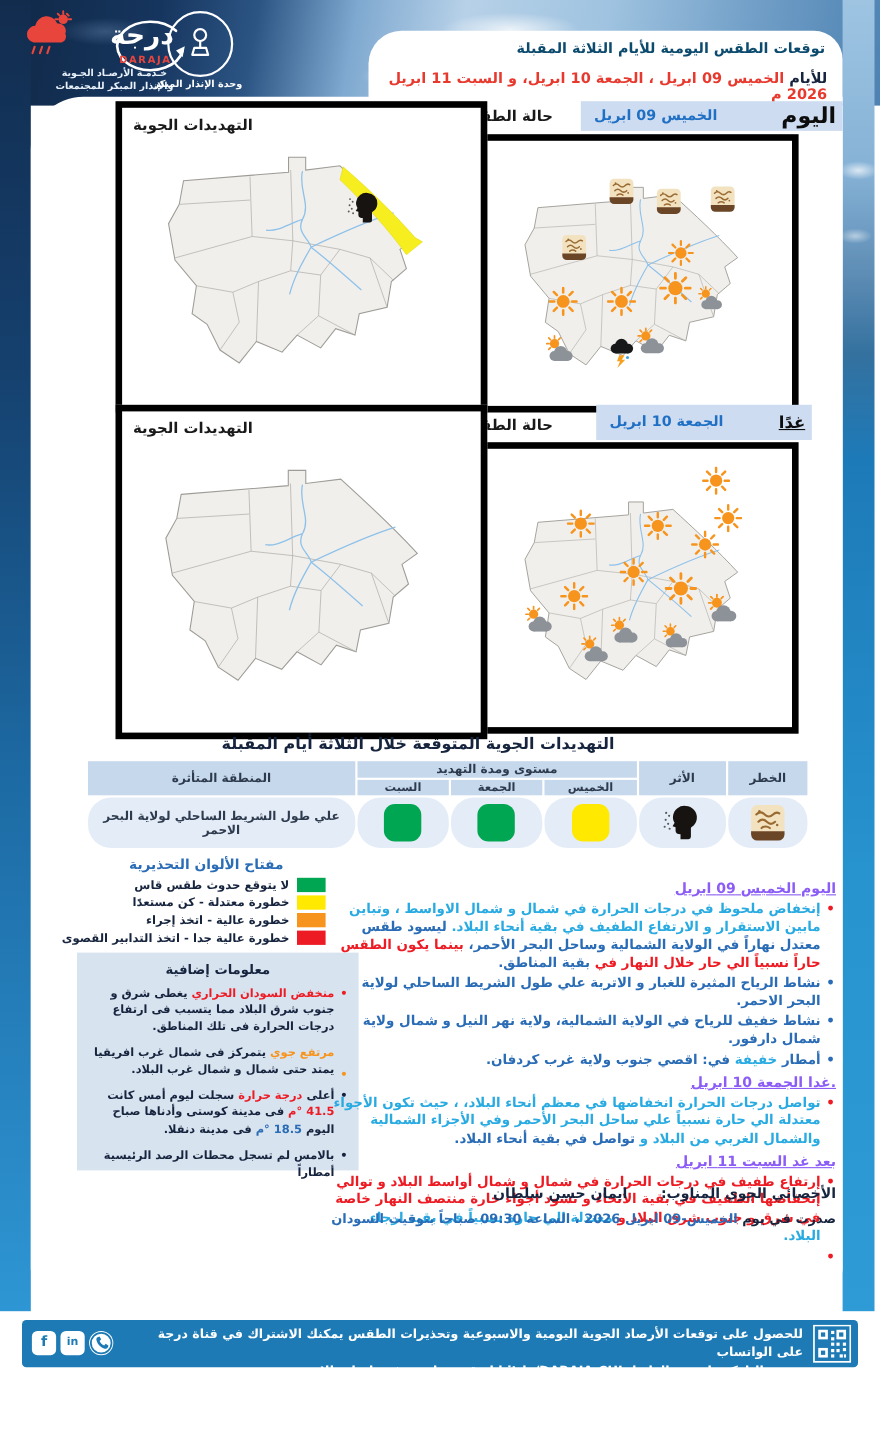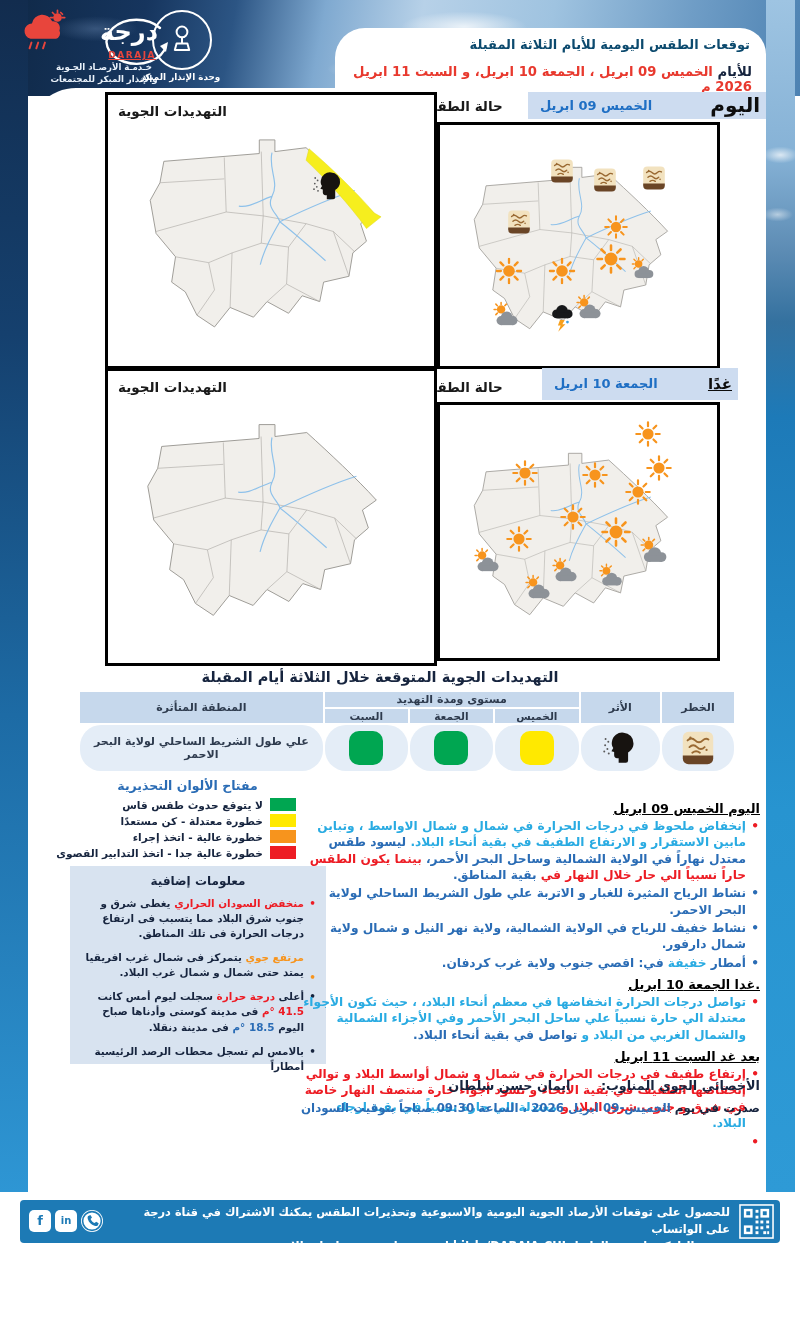--- a/index.html
+++ b/index.html
@@ -21,21 +21,21 @@
     background:
       radial-gradient(26px 12px at 50% 13%, rgba(255,255,255,.7), transparent 70%),
       radial-gradient(22px 10px at 40% 18%, rgba(255,255,255,.5), transparent 70%),
       linear-gradient(180deg,#9ec4e2 0%,#86b2d6 13%,#5d8cb4 21%,#34719f 27%,#1d7ab8 35%,#2794d0 68%,#2e9ad6 100%);}
   .panel{left:28px;top:88px;width:738px;height:1104px;background:#fff;border-radius:48px 0 40px 40px;}
   .title-box{left:335px;top:28px;width:431px;height:66px;background:#fff;border-radius:30px 26px 0 0;}
 
   
   .daraja-logo{left:16px;top:4px;width:150px;height:86px;color:#fff;direction:rtl;}
   .dl-name{position:absolute;right:8px;top:14px;font-size:24px;font-weight:bold;}
-  .dl-en{position:absolute;right:10px;top:46px;font-size:9px;font-weight:bold;color:#e8453c;letter-spacing:1.5px;direction:ltr;text-decoration:underline;}
+  .dl-en{position:absolute;right:10px;top:46px;font-size:9px;font-weight:bold;color:#e8453c;letter-spacing:1.5px;direction:ltr;}
   .dl-tag{position:absolute;right:2px;top:58px;width:120px;font-size:8.6px;font-weight:bold;line-height:1.35;text-align:center;color:#eaf2fb;}
   .dl-cloud{position:absolute;left:2px;top:4px;}
   .dl-arc{position:absolute;right:-6px;top:6px;}
   .unit-logo{left:152px;top:10px;width:56px;height:56px;border:2.5px solid #fff;border-radius:50%;display:flex;align-items:center;justify-content:center;}
   .unit-label{left:134px;top:72px;width:92px;text-align:center;color:#fff;font-size:8.8px;font-weight:bold;}
   .main-title{left:350px;top:37px;width:400px;text-align:right;direction:rtl;font-size:13px;font-weight:bold;color:#0c4a6e;}
   .subtitle{left:340px;top:64px;width:412px;text-align:right;direction:rtl;font-size:13.2px;font-weight:bold;}
   .subtitle .pfx{color:#16243e;} .subtitle .dates{color:#e8392e;}
 
   
@@ -44,21 +44,21 @@
   .band-2{left:542px;top:368px;width:196px;height:32px;}
   .day-label{position:absolute;right:6px;top:0;font-weight:bold;color:#0d0d0d;}
   .band-1 .day-label{font-size:20px;line-height:27px;}
   .band-2 .day-label{font-size:15px;line-height:32px;text-decoration:underline;}
   .date-badge{position:absolute;left:12px;top:0;color:#1f6fc4;font-weight:bold;}
   .band-1 .date-badge{font-size:13px;line-height:27px;}
   .band-2 .date-badge{font-size:13px;line-height:32px;}
   .box-label{direction:rtl;font-size:13.5px;font-weight:bold;color:#1a1a1a;text-align:center;}
 
   
-  .map-box{border:3px solid #000000;background:#fff;}
+  .map-box{border:6px solid #000000;background:#fff;}
   .mb-w1{left:437px;top:122px;width:277px;height:241px;}
   .mb-t1{left:105px;top:92px;width:326px;height:271px;}
   .mb-w2{left:437px;top:402px;width:277px;height:253px;}
   .mb-t2{left:105px;top:368px;width:326px;height:292px;}
   .inner-label{position:absolute;left:10px;top:8px;direction:rtl;font-size:13.5px;font-weight:bold;color:#1a1a1a;}
   .map-canvas{position:absolute;left:4px;top:4px;right:4px;bottom:4px;}
   .map-canvas > svg.basemap{width:100%;height:100%;}
   .land{fill:#f1efeb;stroke:#9e9c97;stroke-width:1;}
   .state{fill:none;stroke:#b2b0ab;stroke-width:.7;}
   .river{fill:none;stroke:#8ec1ea;stroke-width:1.2;}
@@ -86,21 +86,21 @@
   .key-sw{width:26px;height:13px;flex:0 0 26px;margin-left:7px;}
   .key-label{font-size:10.6px;font-weight:bold;color:#16243e;white-space:nowrap;}
 
   .info-box{left:70px;top:866px;width:256px;height:198px;background:#d8e3f0;padding:8px 10px;box-sizing:border-box;direction:rtl;}
   .info-title{text-align:center;font-size:12px;font-weight:bold;color:#16243e;margin-bottom:8px;}
   .info-box ul{margin:0;padding:0 10px 0 0;list-style:none;}
   .info-box li{position:relative;font-size:10.4px;font-weight:bold;line-height:1.45;margin-bottom:9px;padding-right:2px;}
   .info-box li .dot{position:absolute;right:-10px;top:0;}
 
   .summary-body{left:302px;top:795px;width:458px;direction:rtl;text-align:right;}
-  .summary-body h4{margin:6px 0 2px;font-size:12.8px;font-weight:bold;color:#000000;text-decoration:underline;}
+  .summary-body h4{margin:6px 0 2px;font-size:12.8px;font-weight:bold;color:#8b5cf6;text-decoration:underline;}
   .summary-body ul{margin:0;padding:0 14px 0 0;list-style:none;}
   .summary-body li{position:relative;font-size:12.2px;font-weight:bold;line-height:1.34;margin-bottom:2px;min-height:16px;}
   .summary-body li .dot{position:absolute;right:-13px;top:0;}
 
   .c-navy{color:#16243e;} .c-blue{color:#2a6cb5;} .c-cyan{color:#29abe2;}
   .c-red{color:#ed1c24;} .c-orange{color:#f7941d;margin-top:20px;}
   .dot{font-weight:bold;}
 
   .specialist{left:320px;top:1078px;width:440px;direction:rtl;text-align:right;font-size:12.8px;font-weight:bold;color:#16243e;}
   .specialist .name{margin-right:26px;}

